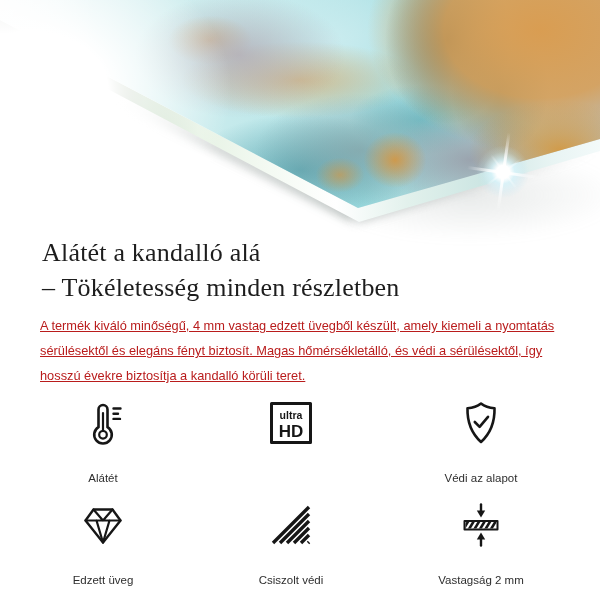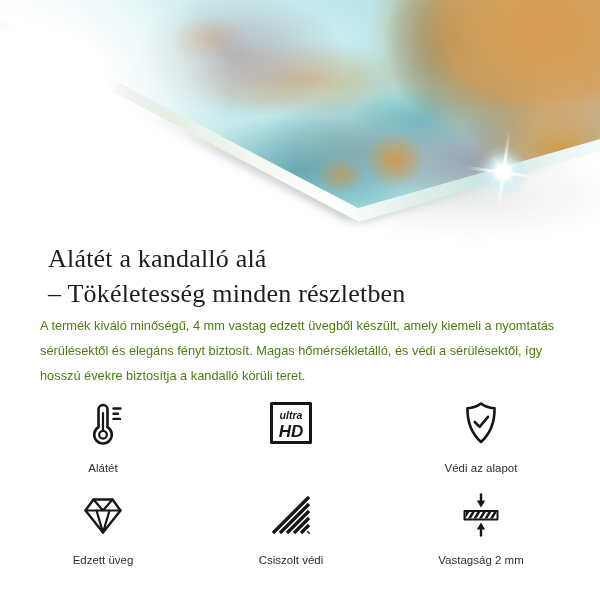--- a/index.html
+++ b/index.html
@@ -55,28 +55,28 @@
     background:linear-gradient(to right,rgba(255,255,255,0),#fff 42%,#fff 58%,rgba(255,255,255,0));}
   .sp-ray-d1{left:39.5px;top:18px;width:2px;height:44px;transform:rotate(45deg);
     background:linear-gradient(to bottom,rgba(255,255,255,0),rgba(255,255,255,.75) 50%,rgba(255,255,255,0));}
   .sp-ray-d2{left:39.5px;top:18px;width:2px;height:44px;transform:rotate(-45deg);
     background:linear-gradient(to bottom,rgba(255,255,255,0),rgba(255,255,255,.75) 50%,rgba(255,255,255,0));}
 
   
   .heading{position:absolute;left:40px;top:233px;color:#1d1d1d;
     font-family:"Liberation Serif",serif;font-weight:400;font-size:26px;line-height:35px;letter-spacing:.2px;}
   .heading div{white-space:nowrap;}
-  .description{position:absolute;left:40px;top:313px;color:#4d7c0f;font-size:12.8px;line-height:25px;}
+  .description{position:absolute;left:40px;top:313px;color:#b91c1c;font-size:12.8px;line-height:25px;text-decoration:underline;}
   .description div{white-space:nowrap;}
 
   
   .features{position:absolute;left:15px;top:398px;display:grid;
     grid-template-columns:176px 200px 180px;row-gap:16px;}
   .feature{display:flex;flex-direction:column;align-items:center;}
-  .f-icon{height:50px;display:flex;align-items:center;justify-content:flex-end;margin-bottom:14px;font-style:italic;}
+  .f-icon{height:50px;display:flex;align-items:center;justify-content:flex-end;margin-bottom:24px;}
   .f-label{font-size:11.5px;color:#2e2e2e;white-space:nowrap;}
   svg .ln{stroke:#161616;stroke-width:2.5;fill:none;stroke-linecap:round;stroke-linejoin:round;}
   svg .fl{fill:#161616;stroke:none;}
   svg text{font-family:"Liberation Sans",sans-serif;font-weight:700;fill:#161616;}
 </style>
 </head>
 <body>
 
 <div class="page">
 
@@ -89,21 +89,21 @@
     <div class="hero-fade"></div>
     <div class="sparkle">
       <div class="sp-glow"></div>
       <div class="sp-ray-v"></div>
       <div class="sp-ray-h"></div>
       <div class="sp-ray-d1"></div>
       <div class="sp-ray-d2"></div>
     </div>
   </div>
 
-  <h1 class="heading" style="margin:8px;">
+  <h1 class="heading" style="margin:2px;">
     <div>Alátét a kandalló alá</div>
     <div>– Tökéletesség minden részletben</div>
   </h1>
 
   <div class="description">
     <div>A termék kiváló minőségű, 4 mm vastag edzett üvegből készült, amely kiemeli a nyomtatás</div>
     <div>sérülésektől és elegáns fényt biztosít. Magas hőmérsékletálló, és védi a sérülésektől, így</div>
     <div>hosszú évekre biztosítja a kandalló körüli teret.</div>
   </div>
 

